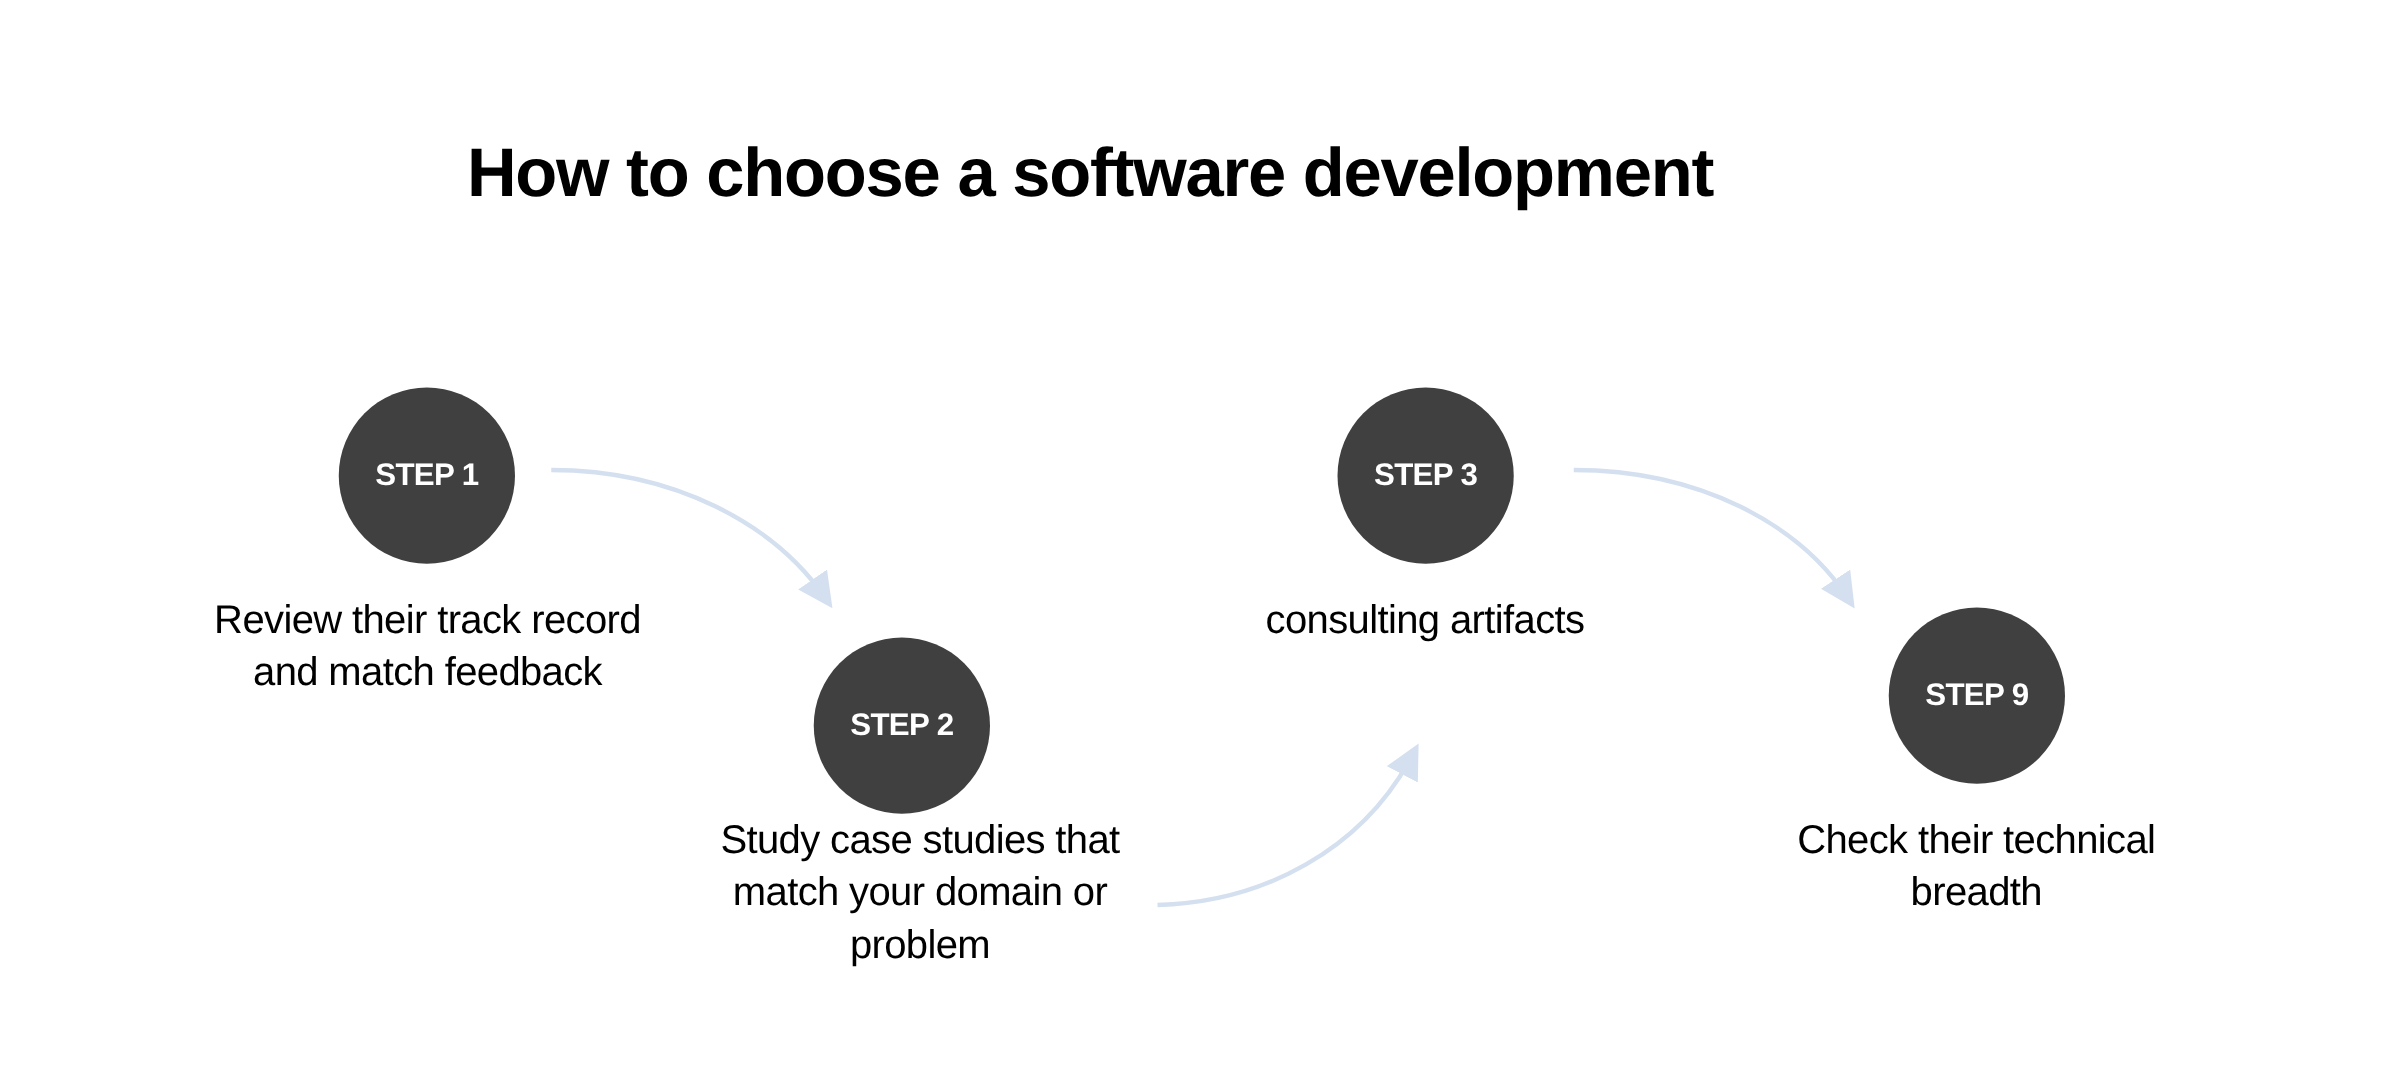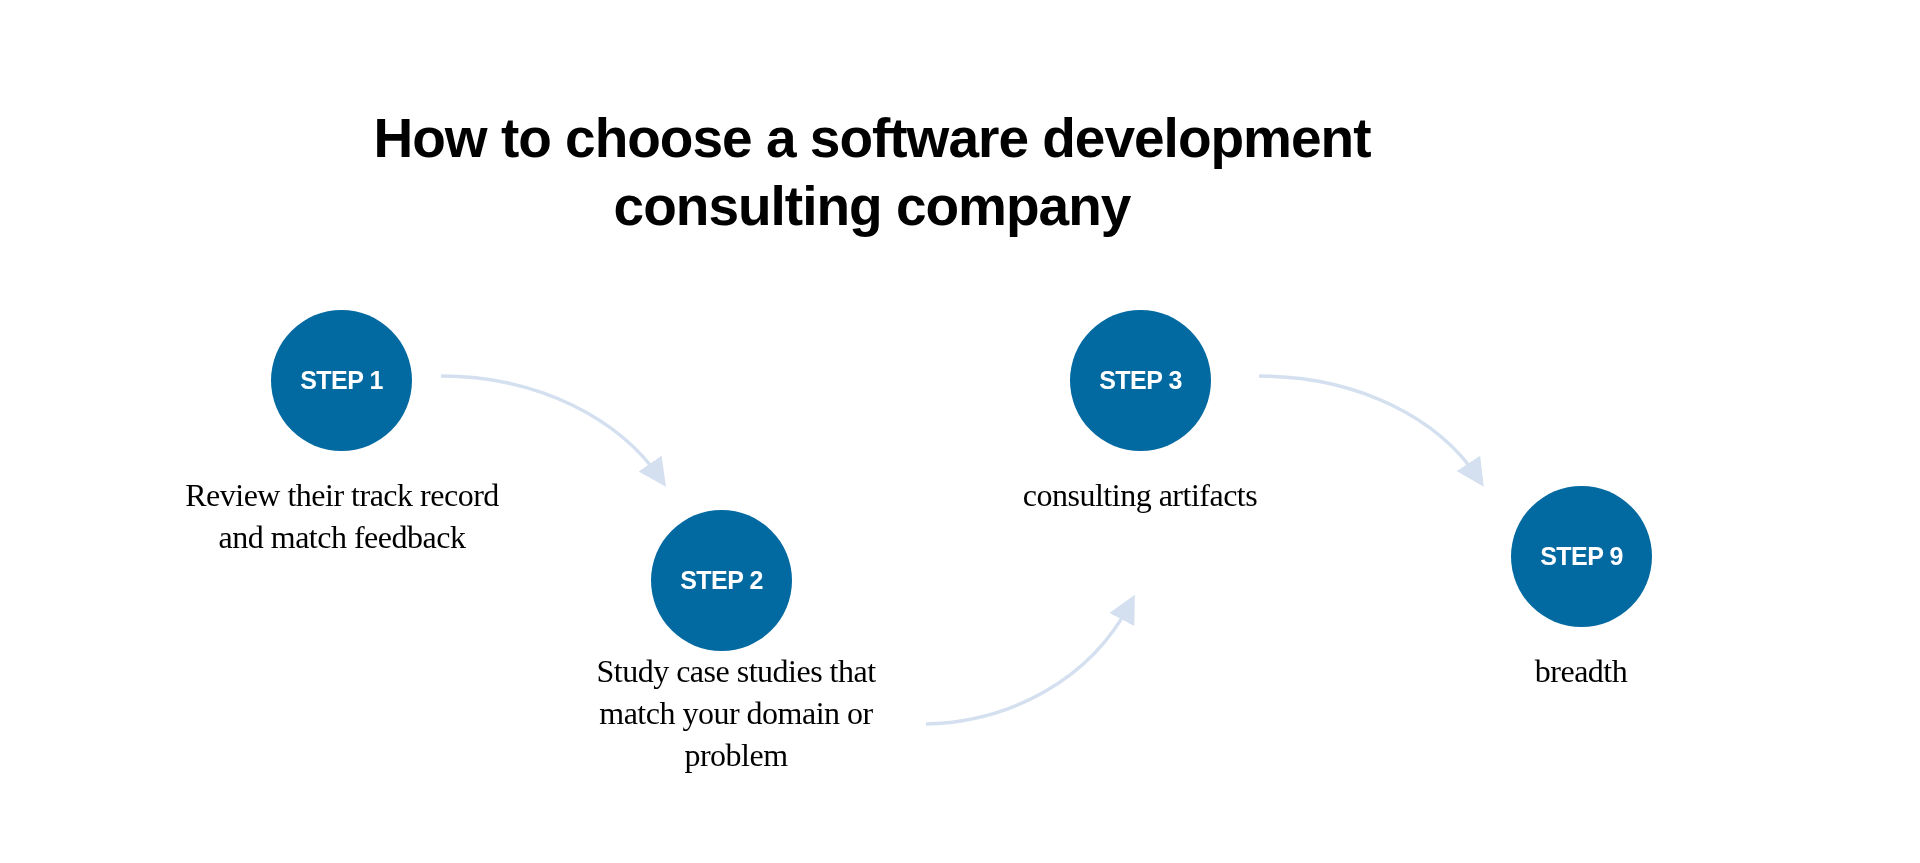--- a/index.html
+++ b/index.html
@@ -2,33 +2,32 @@
 <html><head>
 <meta charset="utf-8">
 <style>
   html, body { margin: 0; padding: 0; background: #ffffff; }
   body { width: 1920px; height: 863px; position: relative; overflow: hidden;
          font-family: "Liberation Sans", "DejaVu Sans", sans-serif; color: #000; }
   .title { position: absolute; left: 0; top: 104px; width: 1744px; text-align: center;
            font-size: 55px; font-weight: bold; line-height: 68px; letter-spacing: -1px; }
   .title span { display: block; }
   .circle { position: absolute; width: 141px; height: 141px; border-radius: 50%;
-            background: #0369a1; color: #fff; display: flex; align-items: center;
+            background: #404040; color: #fff; display: flex; align-items: center;
             justify-content: center; font-size: 25px; font-weight: bold; letter-spacing: -0.5px; }
   .desc { position: absolute; width: 420px; text-align: center; font-size: 32px;
           line-height: 42px; letter-spacing: -0.5px; }
-  .desc span { display: block; font-family: Liberation Serif, serif; }
+  .desc span { display: block; }
   svg.arrows { position: absolute; left: 0; top: 0; }
 </style>
 </head>
 <body>
 
 <div class="title">
   <span>How to choose a software development</span>
-  <span>consulting company</span>
 </div>
 
 <svg class="arrows" width="1920" height="863">
   <defs>
     <marker id="ah" markerWidth="8" markerHeight="8" refX="5" refY="4" orient="auto" markerUnits="strokeWidth">
       <path d="M0,0 L8,4 L0,8 Z" fill="#d4e0ef"></path>
     </marker>
   </defs>
   <path d="M441,376 C540,376 620,420 660,478" fill="none" stroke="#d4e0ef" stroke-width="3.5" marker-end="url(#ah)"></path>
   <path d="M926,724 C1010,722 1090,680 1130,604" fill="none" stroke="#d4e0ef" stroke-width="3.5" marker-end="url(#ah)"></path>
@@ -56,14 +55,15 @@
   <span>STEP 3</span>
 </div>
 <div class="desc" style="left:930px; top:474px;">
   <span>consulting artifacts</span>
 </div>
 
 <div class="circle" style="left:1511px; top:486px;">
   <span>STEP 9</span>
 </div>
 <div class="desc" style="left:1371px; top:650px;">
+  <span>Check their technical</span>
   <span>breadth</span>
 </div>
 
 </body></html>

